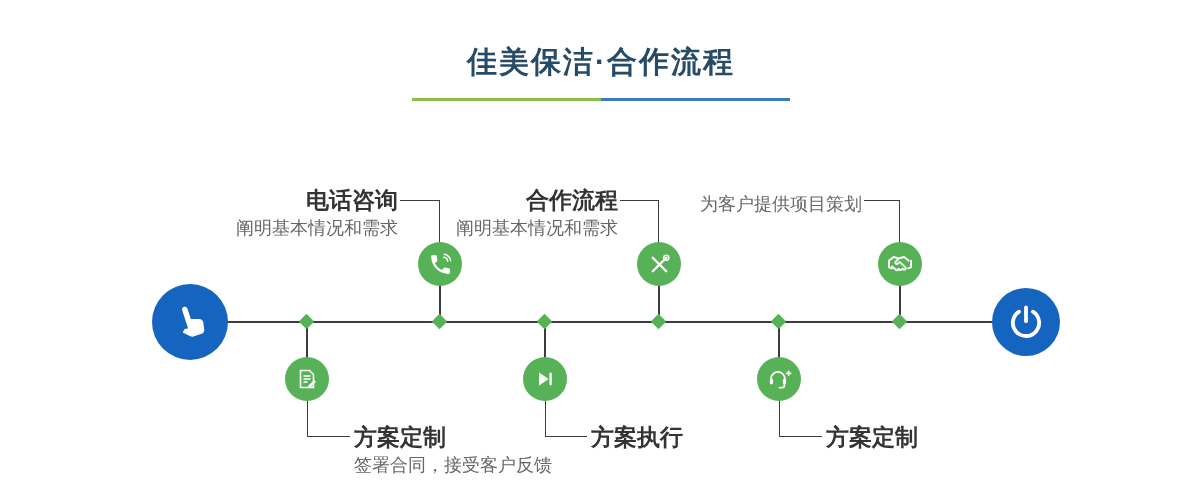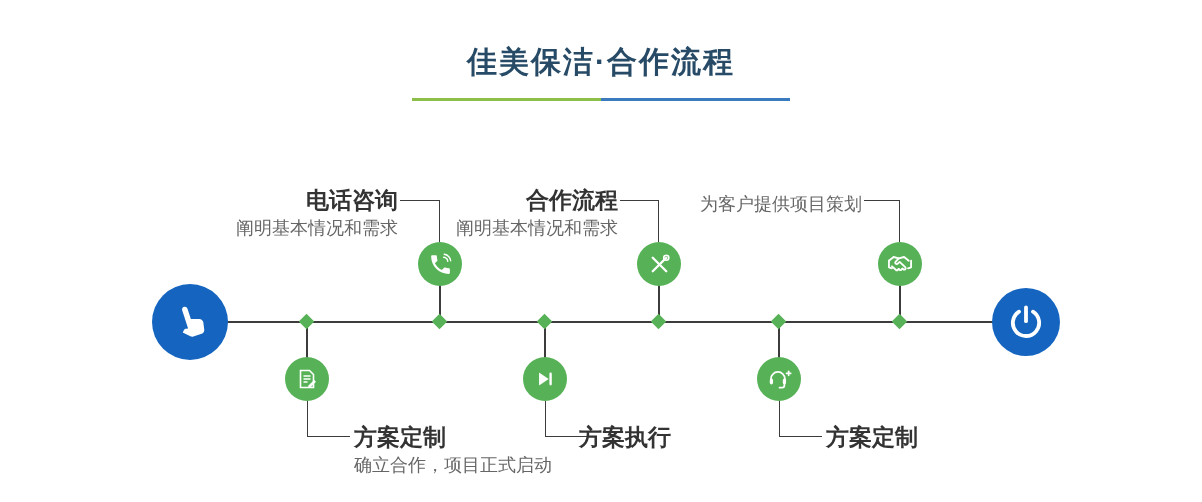--- a/index.html
+++ b/index.html
@@ -156,22 +156,22 @@
   <div class="abs step-text ta-r" style="left:456px;top:188px;width:162px">
     <div class="step-title">合作流程</div>
     <div class="step-desc">阐明基本情况和需求</div>
   </div>
   <div class="abs step-text ta-r" style="left:700px;top:188px;width:162px">
     <div class="step-desc">为客户提供项目策划</div>
   </div>
 
   <div class="abs step-text" style="left:354px;top:425px">
     <div class="step-title">方案定制</div>
-    <div class="step-desc">确立合作，项目正式启动</div>
+    <div class="step-desc">签署合同，接受客户反馈</div>
   </div>
-  <div class="abs step-text" style="left:579px;top:425px">
+  <div class="abs step-text" style="left:591px;top:425px">
     <div class="step-title">方案执行</div>
   </div>
   <div class="abs step-text" style="left:826px;top:425px">
     <div class="step-title">方案定制</div>
   </div>
 
 </div>
 
 </body></html>

